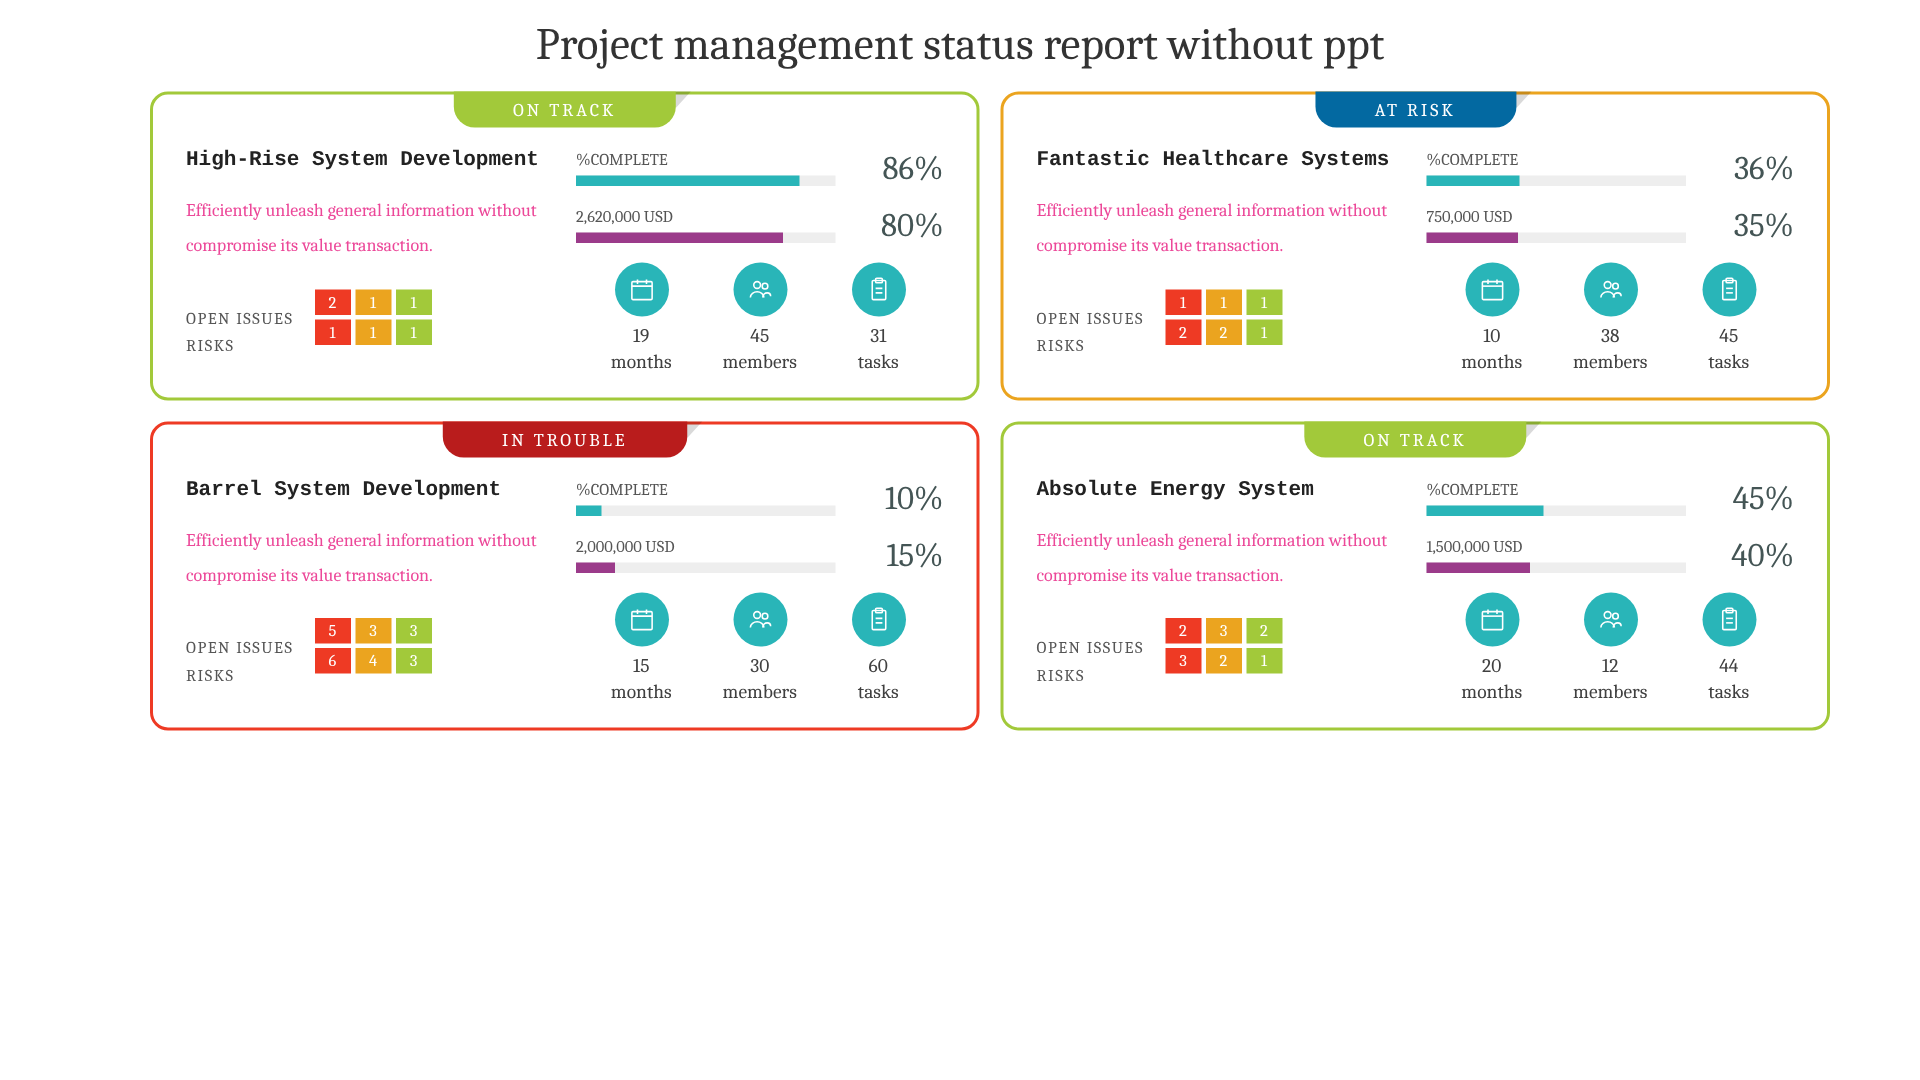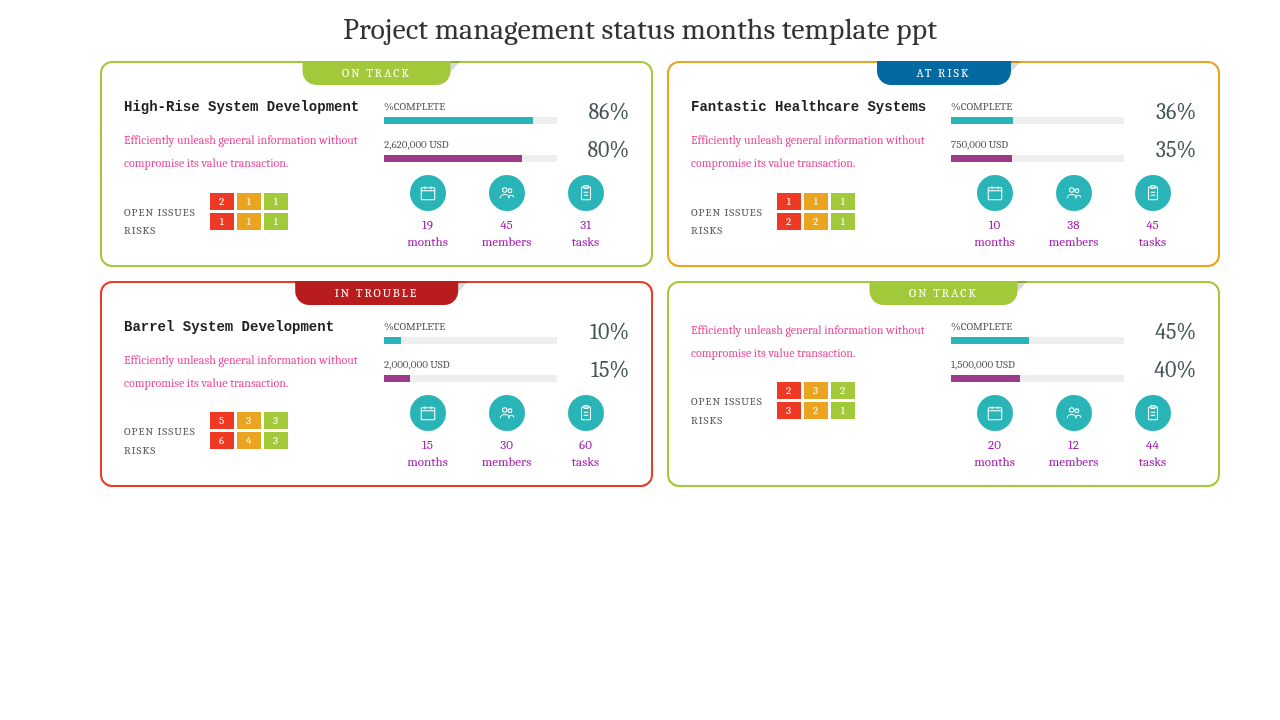--- a/index.html
+++ b/index.html
@@ -28,27 +28,27 @@
 .chips-block { display: flex; flex-direction: column; gap: 3px; }
 .chip-row { display: flex; gap: 3px; }
 .chip { width: 24px; height: 17px; font-size: 11px; color: #fff; display: flex; align-items: center; justify-content: center; font-family: Cambria, Georgia, serif; }
 .chip.r { background: #ee3a24; }
 .chip.o { background: #eba41f; }
 .chip.g { background: #a2c93a; }
 .metrics { display: flex; justify-content: space-between; margin-top: 6px; padding: 0 4px; }
 .metric { text-align: center; flex: 1; }
 .metric-ico { width: 36px; height: 36px; border-radius: 50%; background: #29b5b8; margin: 0 auto 6px; display: flex; align-items: center; justify-content: center; }
 .metric-ico svg { width: 18px; height: 18px; stroke: #fff; fill: none; stroke-width: 1.4; }
-.metric-val { font-size: 13px; color: #a21caf; line-height: 1.3; font-family: Cambria, Georgia, serif; }
+.metric-val { font-size: 13px; color: #404040; line-height: 1.3; font-family: Cambria, Georgia, serif; }
 </style>
 </head>
 <body>
 
 <div class="page">
-  <h1>Project management status months template ppt</h1>
+  <h1>Project management status report without ppt</h1>
   <div class="grid" id="grid">
   <div class="card" style="border-color:#a2c93a">
     <div class="status-tab" style="background:#a2c93a">ON TRACK</div>
     <div class="row">
       <div class="left">
         <div class="proj-title">High-Rise System Development</div>
         <div class="proj-desc">Efficiently unleash general information without compromise its value transaction.</div>
         <div class="issues">
           <div class="issues-labels">
             <div>OPEN ISSUES</div>
@@ -301,20 +301,21 @@
             <div class="metric-val">60<br>tasks</div>
           </div>
         </div>
       </div>
     </div>
   </div>
   <div class="card" style="border-color:#a2c93a">
     <div class="status-tab" style="background:#a2c93a">ON TRACK</div>
     <div class="row">
       <div class="left">
+        <div class="proj-title">Absolute Energy System</div>
         <div class="proj-desc">Efficiently unleash general information without compromise its value transaction.</div>
         <div class="issues">
           <div class="issues-labels">
             <div>OPEN ISSUES</div>
             <div>RISKS</div>
           </div>
           <div class="chips-block">
             <div class="chip-row">
                   <div class="chip r">2</div>
                   <div class="chip o">3</div>

